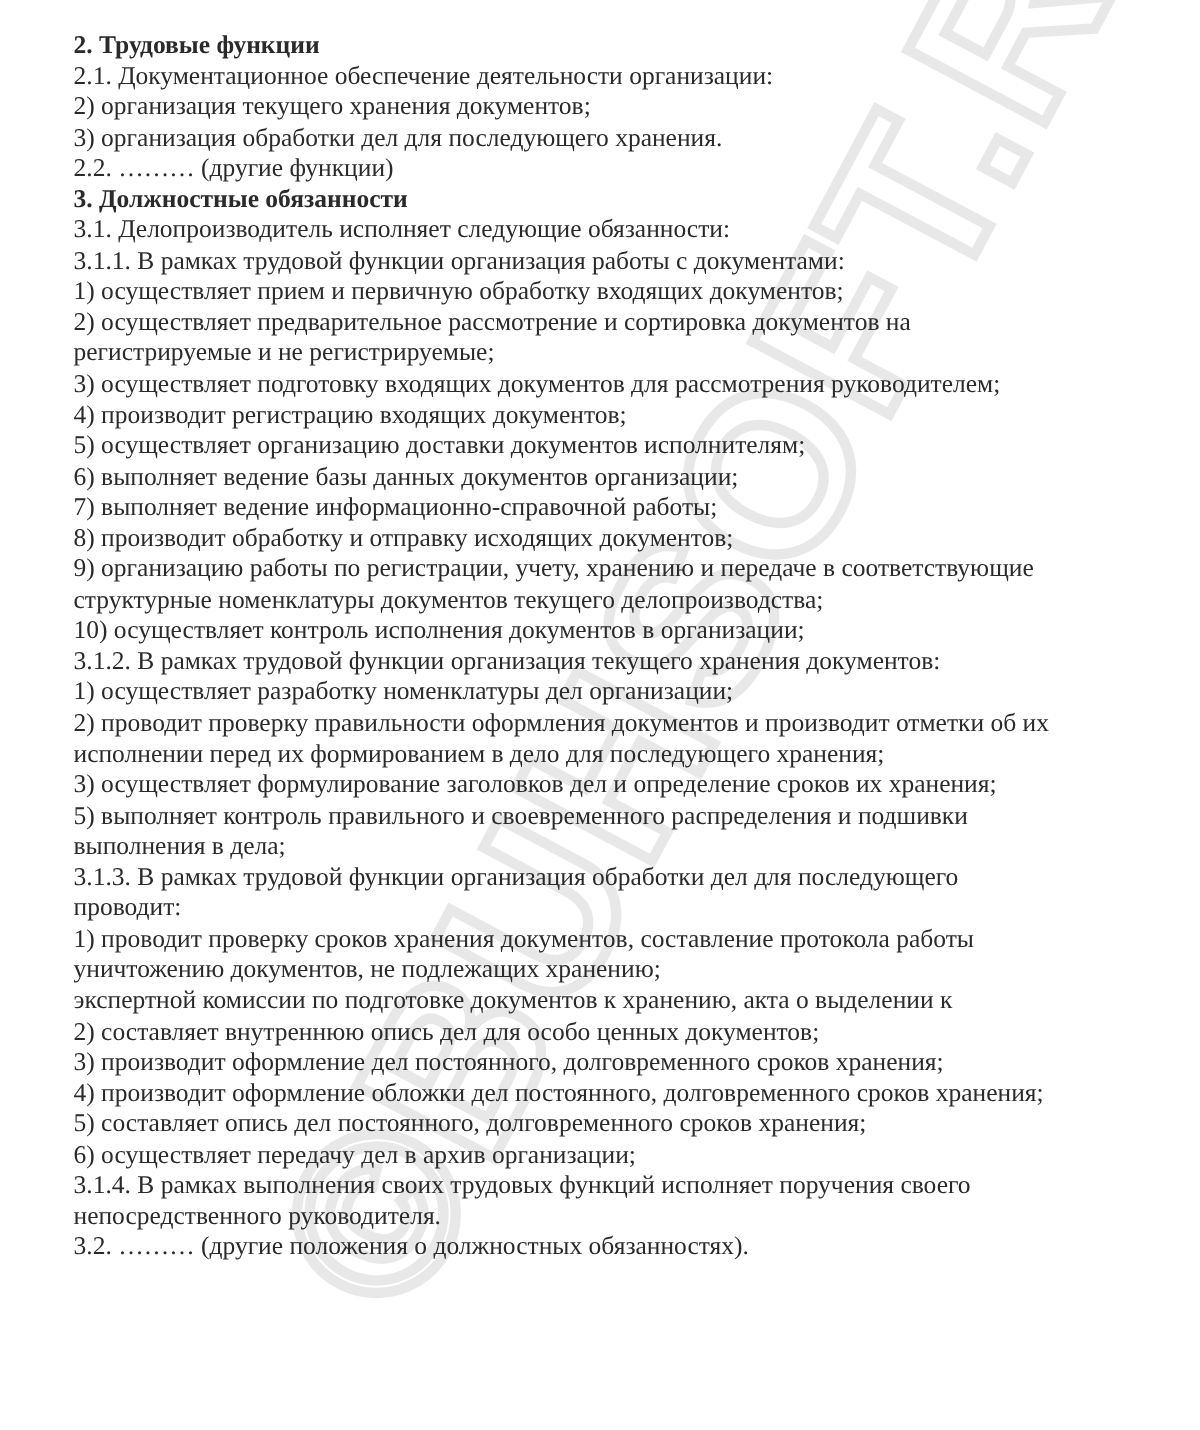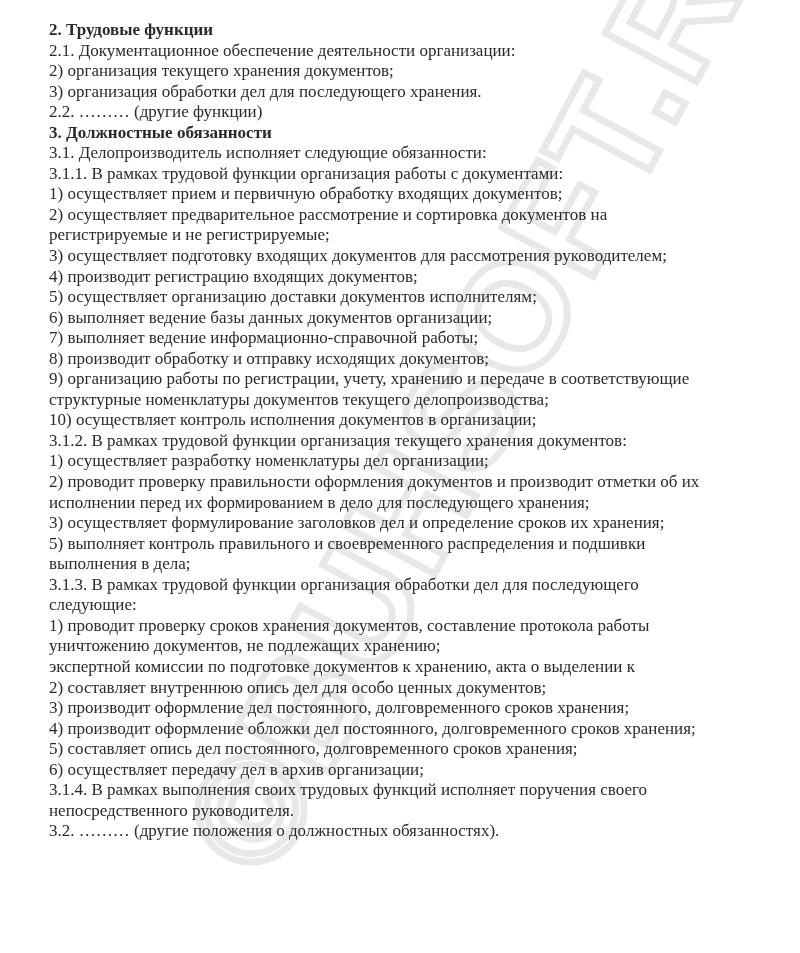--- a/index.html
+++ b/index.html
@@ -39,21 +39,21 @@
     <div class="line">структурные номенклатуры документов текущего делопроизводства;</div>
     <div class="line">10) осуществляет контроль исполнения документов в организации;</div>
     <div class="line">3.1.2. В рамках трудовой функции организация текущего хранения документов:</div>
     <div class="line">1) осуществляет разработку номенклатуры дел организации;</div>
     <div class="line">2) проводит проверку правильности оформления документов и производит отметки об их</div>
     <div class="line">исполнении перед их формированием в дело для последующего хранения;</div>
     <div class="line">3) осуществляет формулирование заголовков дел и определение сроков их хранения;</div>
     <div class="line">5) выполняет контроль правильного и своевременного распределения и подшивки</div>
     <div class="line">выполнения в дела;</div>
     <div class="line">3.1.3. В рамках трудовой функции организация обработки дел для последующего</div>
-    <div class="line">следующие:</div>
+    <div class="line">проводит:</div>
     <div class="line">1) проводит проверку сроков хранения документов, составление протокола работы</div>
     <div class="line">уничтожению документов, не подлежащих хранению;</div>
     <div class="line">экспертной комиссии по подготовке документов к хранению, акта о выделении к</div>
     <div class="line">2) составляет внутреннюю опись дел для особо ценных документов;</div>
     <div class="line">3) производит оформление дел постоянного, долговременного сроков хранения;</div>
     <div class="line">4) производит оформление обложки дел постоянного, долговременного сроков хранения;</div>
     <div class="line">5) составляет опись дел постоянного, долговременного сроков хранения;</div>
     <div class="line">6) осуществляет передачу дел в архив организации;</div>
     <div class="line">3.1.4. В рамках выполнения своих трудовых функций исполняет поручения своего</div>
     <div class="line">непосредственного руководителя.</div>

